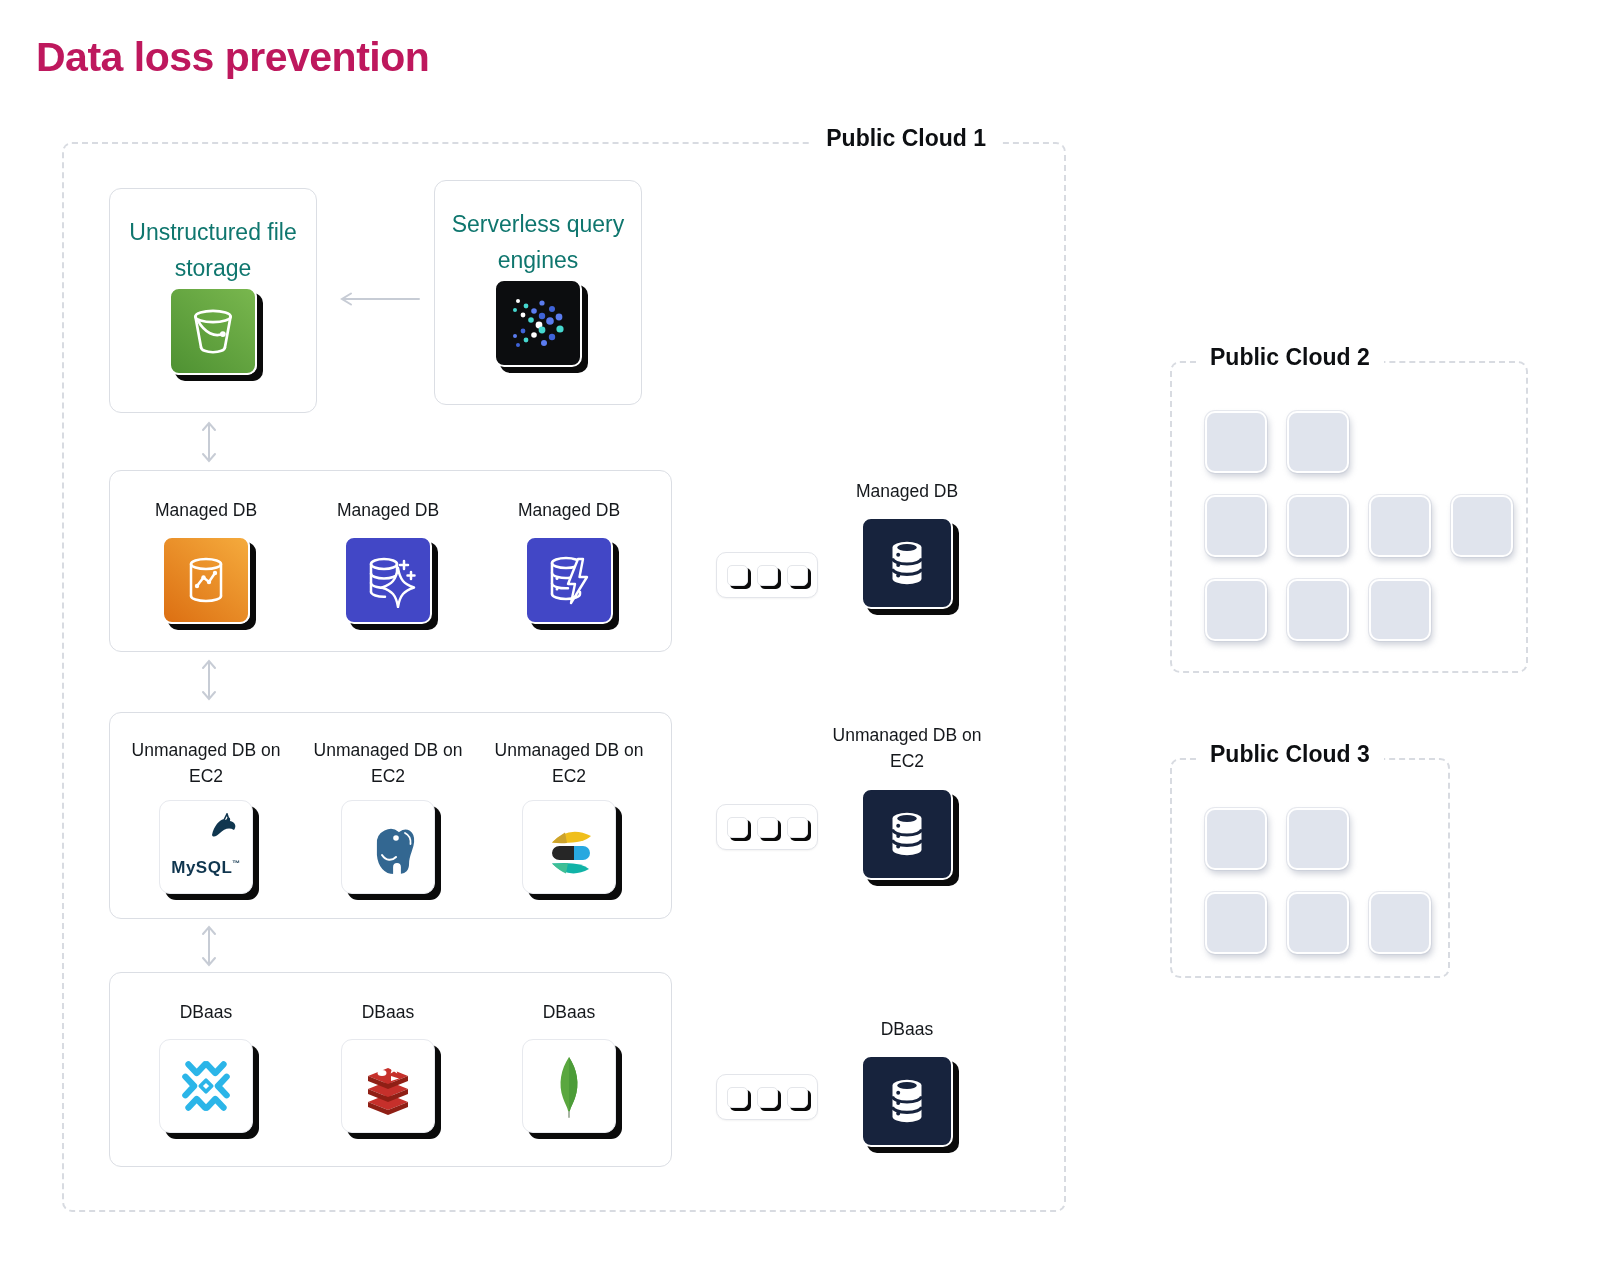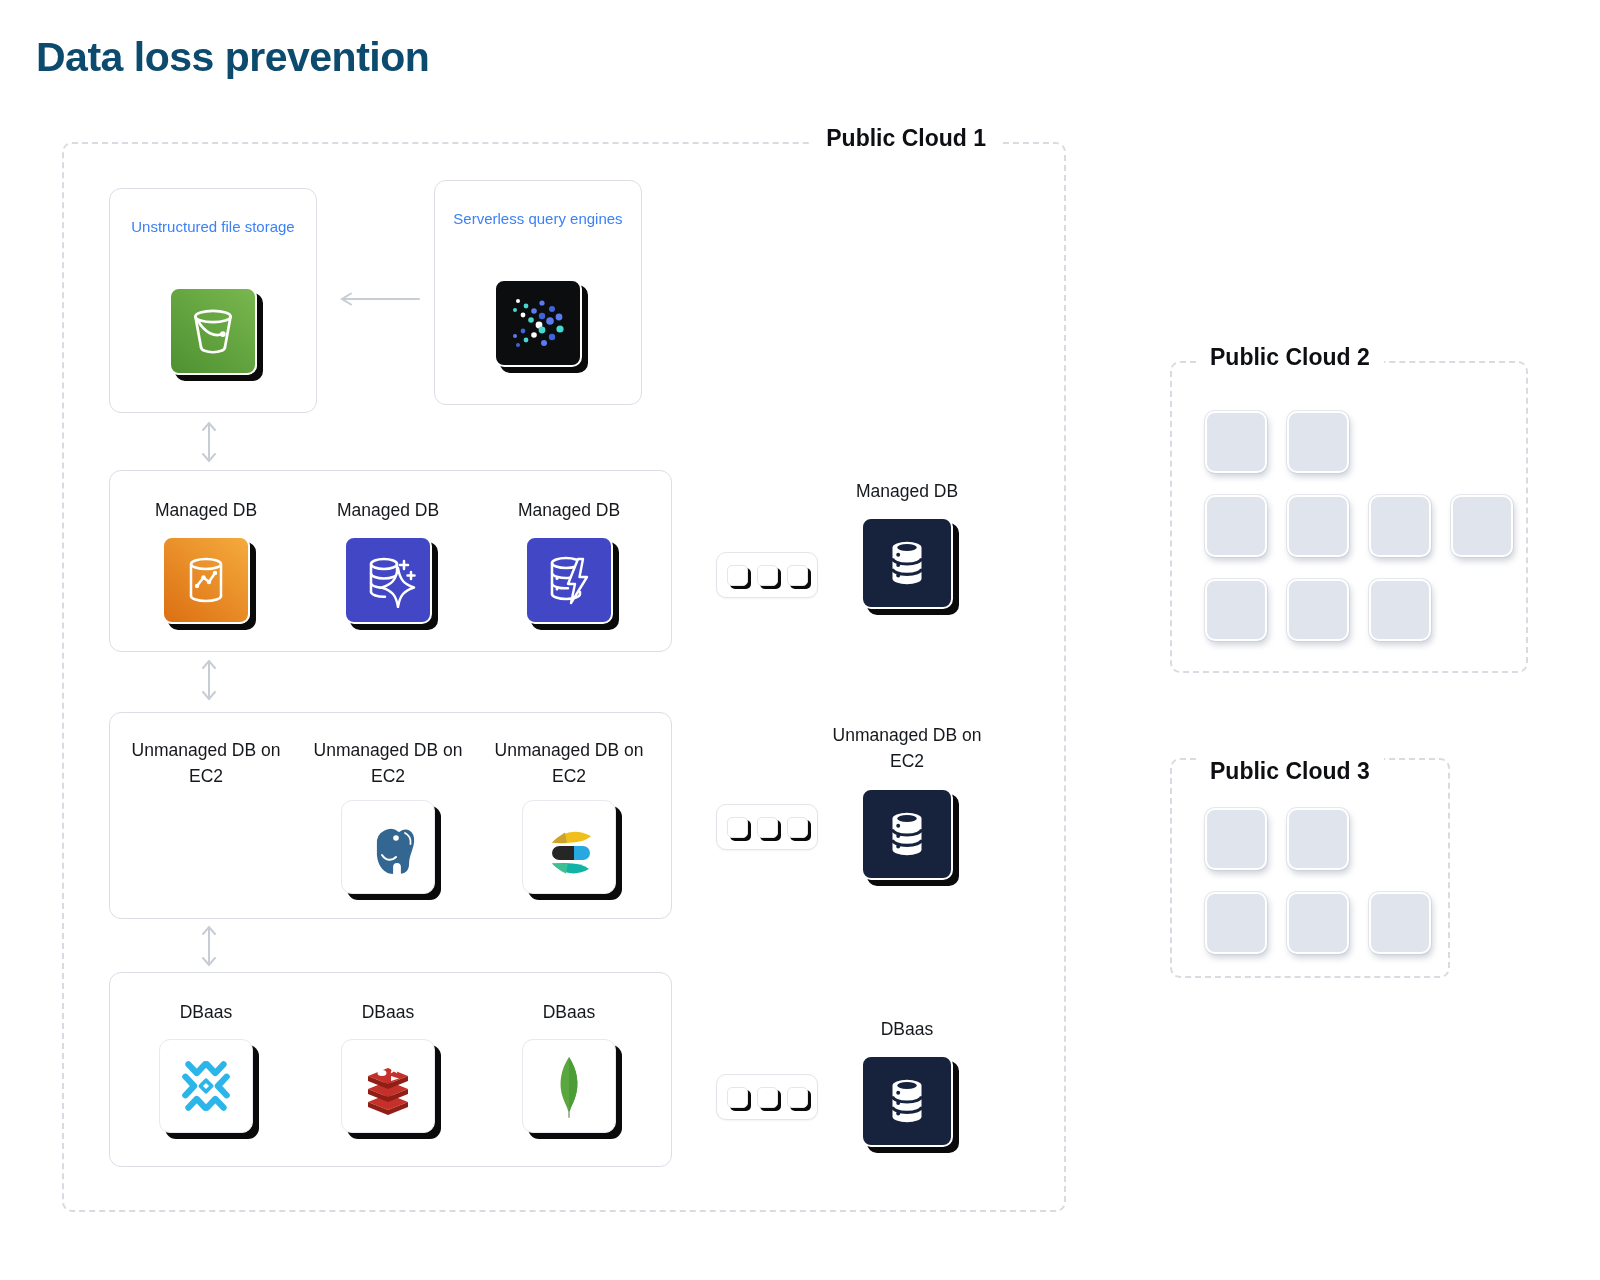--- a/index.html
+++ b/index.html
@@ -1,29 +1,29 @@
 <!DOCTYPE html>
 <html><head>
 <meta charset="utf-8">
 <style>
   html,body{margin:0;padding:0;background:#fff;}
   .canvas{position:relative;width:1600px;height:1280px;background:#ffffff;
           font-family:"Liberation Sans",sans-serif;color:#14161a;overflow:hidden;}
 
   .page-title{position:absolute;left:36px;top:34px;font-size:41px;font-weight:bold;
-              letter-spacing:-0.5px;color:#0c4a6e;}
+              letter-spacing:-0.5px;color:#be185d;}
 
   
   .cloud{position:absolute;border:2px dashed #d8dbe1;border-radius:10px;}
   .cloud-label{position:absolute;top:-19px;background:#fff;padding:0 14px;
                font-size:23px;font-weight:bold;color:#0d0f12;white-space:nowrap;}
 
   
   .box{position:absolute;background:#fff;border:1.5px solid #dbdee4;border-radius:12px;}
-  .box .box-label{margin-top:26px;text-align:center;font-size:15px;line-height:1.55;color:#3b82f6;}
+  .box .box-label{margin-top:26px;text-align:center;font-size:23px;line-height:1.55;color:#0f766e;}
   .box .box-icon-wrap{position:absolute;left:50%;transform:translateX(-50%);top:98px;}
 
   .rowbox{position:absolute;background:#fff;border:1.5px solid #dbdee4;border-radius:12px;}
   .cell{position:absolute;width:150px;text-align:center;}
   .cell-label{font-size:17.5px;line-height:1.5;color:#15181c;}
 
   
   .icon-sq{display:inline-flex;align-items:center;justify-content:center;
            width:84px;height:84px;border-radius:10px;border:2.5px solid #fff;
            box-shadow:6px 6px 0 #0a0a0a;}
@@ -179,20 +179,27 @@
             <circle cx="16" cy="37" r="1.5" fill="#fff" stroke="none"></circle>
             <path d="M37,7 L27,32 H34 L30,51 L46,25 H38.5 L42,7 Z" fill="#4247c6" stroke-width="2.4" stroke-linejoin="round"></path>
           </svg>
         </span>
       </div>
     </div>
 
     <div class="rowbox" style="left:45px;top:568px;width:561px;height:205px;">
       <div class="cell" style="left:21px;top:24px;">
         <div class="cell-label">Unmanaged DB on EC2</div>
+        <span class="logo-tile" style="margin-top:10px;">
+          <svg class="mysql-dolphin" width="34" height="26" viewBox="0 0 34 26">
+            <path d="M8,22 C10,12 18,4 22,7 C24,3 27,4 26,8 C31,9 33,13 30,17 C25,14 20,16 16,20 C13,23 9,25 8,22 Z" fill="#10364f"></path>
+            <path d="M20,7 L23,1 L25,7" fill="none" stroke="#10364f" stroke-width="1.6"></path>
+          </svg>
+          <span class="mysql-word"><span>MySQL</span><sup>™</sup></span>
+        </span>
       </div>
       <div class="cell" style="left:203px;top:24px;">
         <div class="cell-label">Unmanaged DB on EC2</div>
         <span class="logo-tile" style="margin-top:10px;">
           <svg width="60" height="60" viewBox="0 0 60 60">
             <path d="M18,27 C17,13 33,7 41,14 C49,8 58,14 57,25 C56.5,33 52,38 52,46 C52,54 48,58 42,57.5 L42,50 C42,46 36,46 36,50 L36,58 C26,58 19,50 18,38 Z" fill="#336791" stroke="#fff" stroke-width="1.8"></path>
             <circle cx="38" cy="21" r="2.8" fill="#fff"></circle>
             <path d="M24,38 C28,44 34,44 38,40" fill="none" stroke="#fff" stroke-width="2" stroke-linecap="round"></path>
             <path d="M47,16 C51,18 53,22 52.5,27" fill="none" stroke="#fff" stroke-width="1.8" stroke-linecap="round"></path>
           </svg>
@@ -330,21 +337,21 @@
         </div>
         <div class="grid-row">
           <div class="grid-sq"></div>
           <div class="grid-sq"></div>
           <div class="grid-sq"></div>
         </div>
       </div>
   </div>
 
   <div class="cloud" style="left:1170px;top:758px;width:276px;height:216px;">
-    <div class="cloud-label" style="left:24px;margin-top:17px;">Public Cloud 3</div>
+    <div class="cloud-label" style="left:24px;">Public Cloud 3</div>
     <div class="grid">
         <div class="grid-row">
           <div class="grid-sq"></div>
           <div class="grid-sq"></div>
         </div>
         <div class="grid-row">
           <div class="grid-sq"></div>
           <div class="grid-sq"></div>
           <div class="grid-sq"></div>
         </div>

